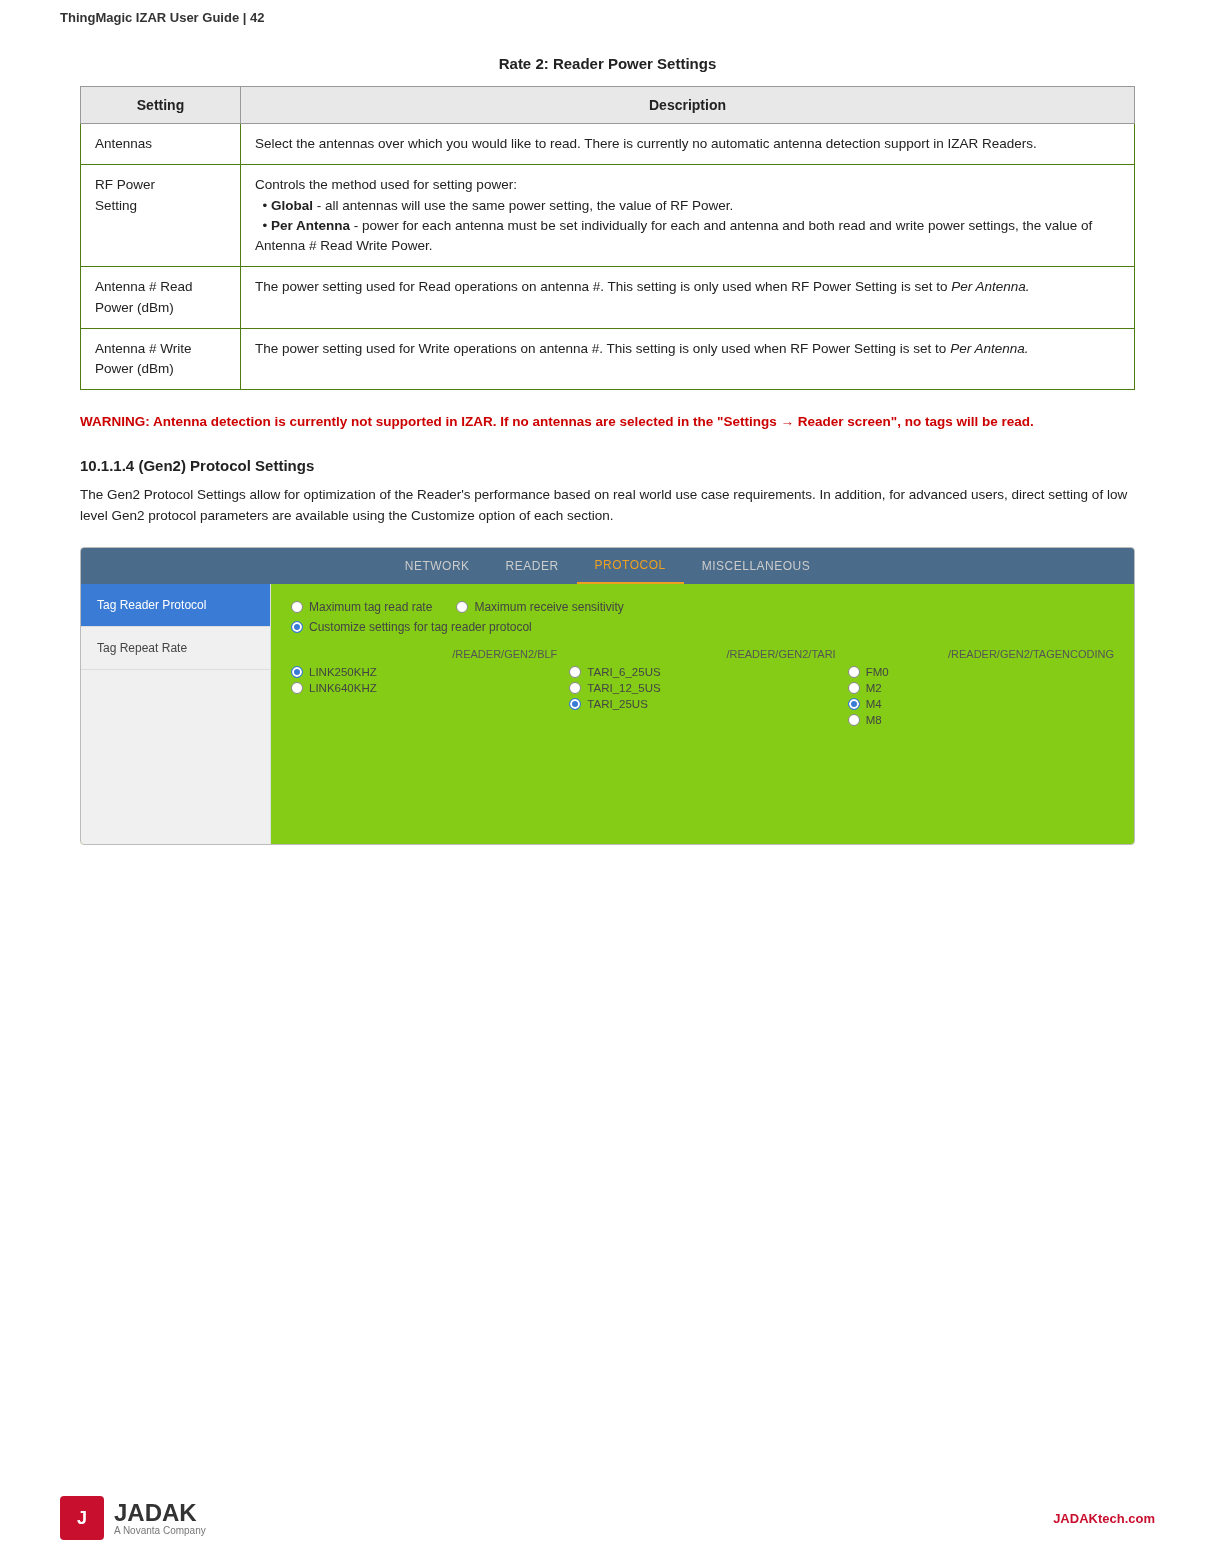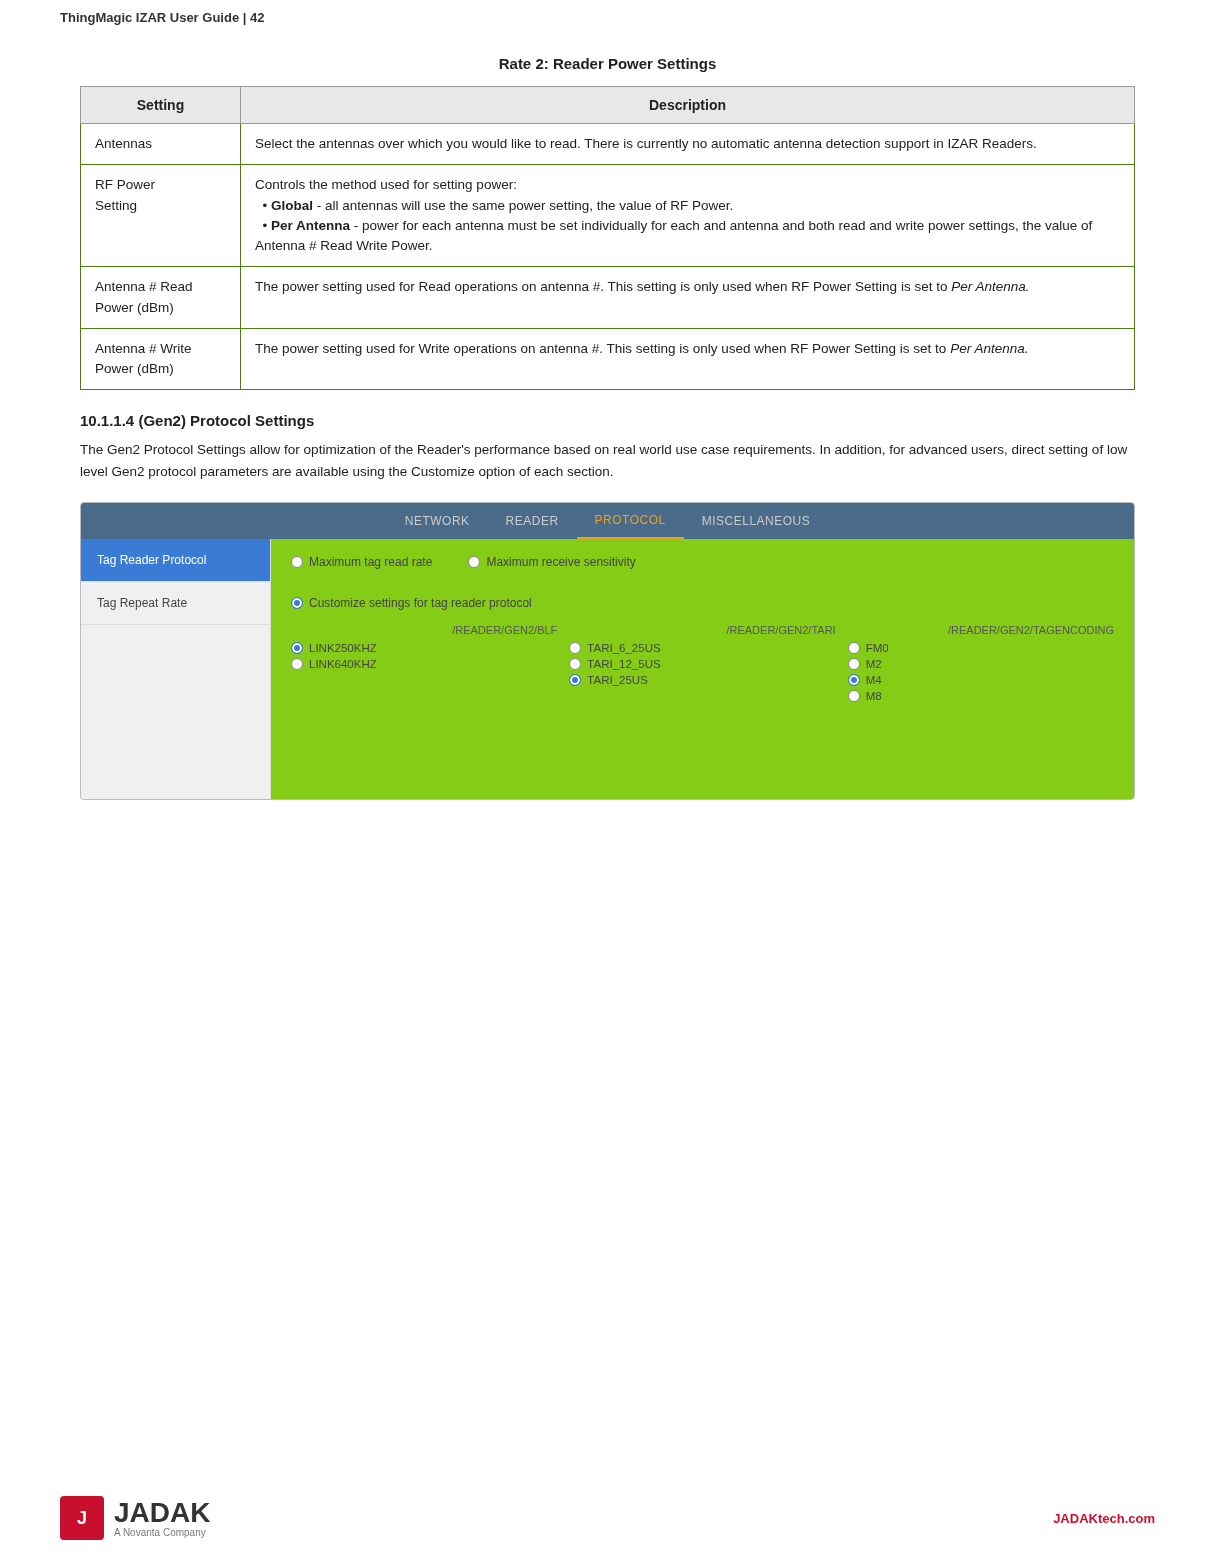--- a/index.html
+++ b/index.html
@@ -119,22 +119,22 @@
       background: #3a7bd5;
       color: #fff;
     }
     .protocol-main {
       flex: 1;
       padding: 16px 20px;
     }
     .radio-row {
       display: flex;
       align-items: center;
-      gap: 36px;
-      margin-bottom: 27px;
+      gap: 24px;
+      margin-bottom: 6px;
     }
     .radio-item {
       display: flex;
       align-items: center;
       gap: 6px;
       font-size: 12px;
       color: #444;
     }
     .radio-circle {
       width: 12px;
@@ -203,21 +203,21 @@
       background: #c8102e;
       display: flex;
       align-items: center;
       justify-content: center;
       color: white;
       font-weight: bold;
       font-size: 18px;
       border-radius: 4px;
     }
     .logo-text {
-      font-size: 28px;
+      font-size: 24px;
       font-weight: bold;
       color: #333;
       line-height: 1;
     }
     .logo-sub {
       font-size: 10px;
       color: #777;
     }
     .footer-link {
       color: #c8102e;
@@ -264,20 +264,21 @@
         <td>The power setting used for Read operations on antenna #. This setting is only used when RF Power Setting is set to <em>Per Antenna.</em></td>
       </tr>
 
       <tr>
         <td class="setting-col">Antenna # Write<br>Power (dBm)</td>
         <td>The power setting used for Write operations on antenna #. This setting is only used when RF Power Setting is set to <em>Per Antenna.</em></td>
       </tr>
     </tbody>
   </table>
 
+  <div class="warning-text">WARNING: Antenna detection is currently not supported in IZAR. If no antennas are selected in the "Settings → Reader screen", no tags will be read.</div>
 
   <div class="section-heading">10.1.1.4   (Gen2) Protocol Settings</div>
   <div class="section-subheading">The Gen2 Protocol Settings allow for optimization of the Reader's performance based on real world use case requirements. In addition, for advanced users, direct setting of low level Gen2 protocol parameters are available using the Customize option of each section.</div>
 
   <div class="protocol-ui">
 
     <div class="protocol-ui-tabs">
       <div class="protocol-ui-tab">NETWORK</div>
       <div class="protocol-ui-tab">READER</div>
       <div class="protocol-ui-tab active">PROTOCOL</div>

